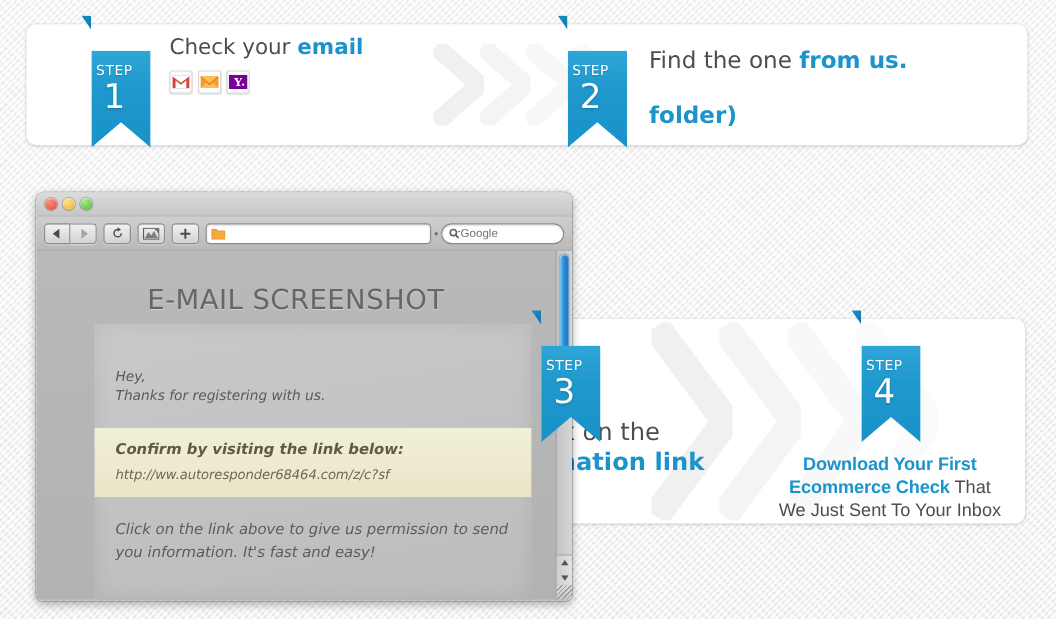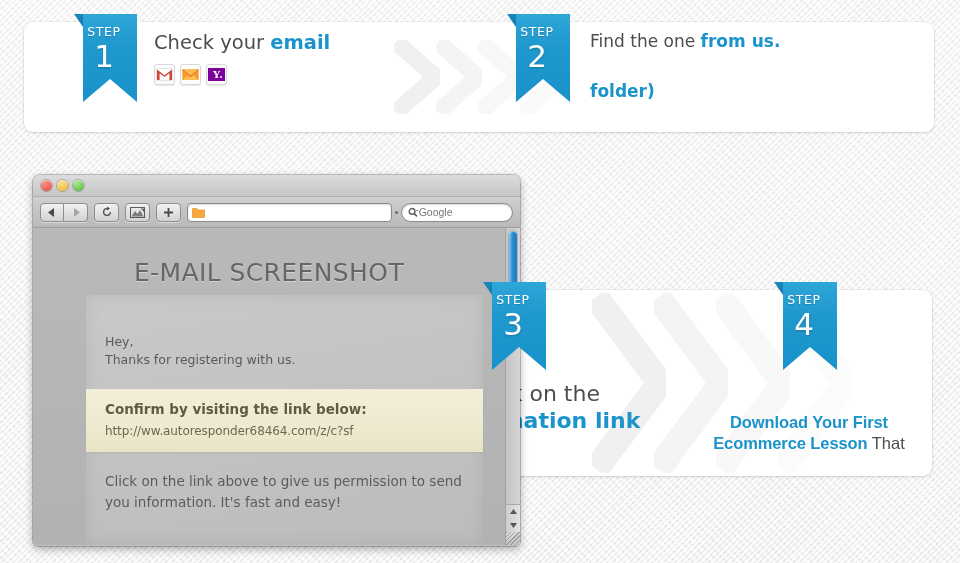--- a/index.html
+++ b/index.html
@@ -53,20 +53,21 @@
     color: #ffffff;
     z-index: 6;
   }
   .ribbon .body {
     position: relative;
     background: linear-gradient(#2fa6d8 0%, #1f98cd 38%, #1892c9 100%);
     padding: 11px 12px 6px 0;
     -webkit-clip-path: polygon(0 0, 100% 0, 100% 100%, 50% 74%, 0 100%);
     clip-path: polygon(0 0, 100% 0, 100% 100%, 50% 74%, 0 100%);
     height: 88px;
+    margin-top: 32px;
   }
   .ribbon .fold {
     position: absolute;
     left: -9px;
     top: 0;
     width: 9px;
     height: 13px;
     background: linear-gradient(135deg, #1a8cc0 0%, #1179a9 100%);
     -webkit-clip-path: polygon(100% 0, 100% 100%, 0 0);
     clip-path: polygon(100% 0, 100% 100%, 0 0);
@@ -116,22 +117,22 @@
     border-radius: 3px;
     border: 1px solid #d9d9d9;
     background: #fdfdfd;
     box-shadow: 0 1px 1px rgba(0,0,0,0.10);
     display: flex; align-items: center; justify-content: center;
     overflow: hidden;
   }
   .mail-ico svg { display: block; }
 
   #step2-text {
-    left: 590px; top: 29px;
-    font-size: 17px;
+    left: 590px; top: 43px;
+    font-size: 21px;
     line-height: 25px;
     width: 330px;
   }
 
   #step3-text {
     left: 400px; top: 380px;
     width: 270px;
     text-align: center;
     font-size: 22px;
     line-height: 27px;
@@ -264,20 +265,21 @@
     color: #666666;
     font-family: "DejaVu Sans", "Liberation Sans", sans-serif;
     text-shadow: 0 1px 0 rgba(255,255,255,0.35);
   }
   #mail-card {
     position: absolute;
     left: 53px; right: 22px;
     top: 67px; bottom: 0;
     background: linear-gradient(170deg, #c9c9c9 0%, #c3c3c3 45%, #bcbcbc 100%);
     box-shadow: 0 0 18px rgba(0,0,0,0.07) inset;
+    font-style: italic;
   }
   .mail-body {
     padding: 38px 0 0 19px;
     color: #5a5a5a;
     font-family: "DejaVu Sans", "Liberation Sans", sans-serif;
   }
   .mail-greet { font-size: 12.5px; line-height: 18px; }
   .confirm-box {
     margin: 20px 0 0 -19px;
     padding: 12px 0 14px 19px;
@@ -565,14 +567,15 @@
 <div class="ribbon" id="ribbon4">
   <div class="fold"></div>
   <div class="body">
     <div class="lbl">STEP</div>
     <div class="num">4</div>
   </div>
 </div>
 
 <div class="step-text" id="step4-text">
   <span class="bluebold">Download Your First</span><br>
-  <span class="bluebold">Ecommerce Lesson</span><span> That</span><br>
+  <span class="bluebold">Ecommerce Check</span><span> That</span><br>
+  <span>We Just Sent To Your Inbox</span>
 </div>
 
 </body></html>

